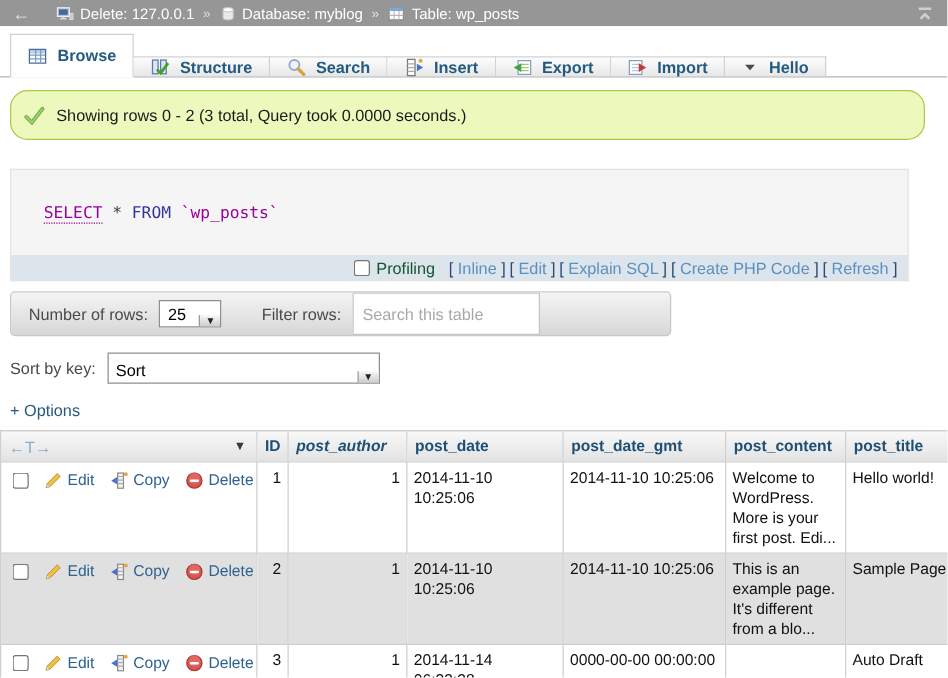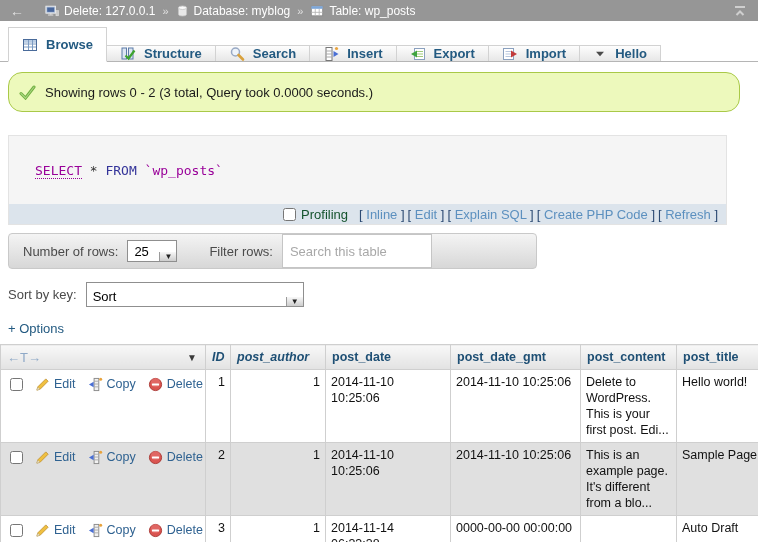--- a/index.html
+++ b/index.html
@@ -242,21 +242,21 @@
 
 <table class="grid">
   <thead>
     <tr id="thead-row">
       <th class="col-actions">
         <div class="hdr-actions">
           <span class="tmarker">←T→</span>
           <span class="sortarrow">▼</span>
         </div>
       </th>
-    <th style="width: 25px; font-style: italic;">ID</th>
+    <th style="width: 25px;">ID</th>
         <th style="width: 95px; font-style: italic;">post_author</th>
         <th style="width: 125px;">post_date</th>
         <th style="width: 130px;">post_date_gmt</th>
         <th style="width: 96px;">post_content</th>
         <th style="width: 95px;">post_title</th>
       </tr>
   </thead>
   <tbody id="tbody">
       <tr class="odd">
         <td class="col-actions">
@@ -287,21 +287,21 @@
                 <rect x="4.2" y="7" width="7.6" height="2.1" rx="0.6" fill="#fff"></rect>
               </svg>
             </span>
             <a class="act-link">Delete</a>
           </div>
         </td>
         <td class="num">1</td>
         <td class="num">1</td>
         <td>2014-11-10 10:25:06</td>
         <td>2014-11-10 10:25:06</td>
-        <td>Delete to WordPress. This is your first post. Edi...</td>
+        <td>Welcome to WordPress. More is your first post. Edi...</td>
         <td>Hello world!</td>
       </tr>
       <tr class="even">
         <td class="col-actions">
           <div class="acts">
             <input type="checkbox" style="">
             <span class="act-icon">
               <svg width="15" height="15" viewBox="0 0 16 16">
                 <path d="M2 14 L3 10.5 L11.5 2 L14 4.5 L5.5 13 Z" fill="#f0c040" stroke="#b98a2a" stroke-width="0.8"></path>
                 <path d="M2 14 L3 10.8 L5.2 13 Z" fill="#efe6d2" stroke="#b9a97a" stroke-width="0.5"></path>

